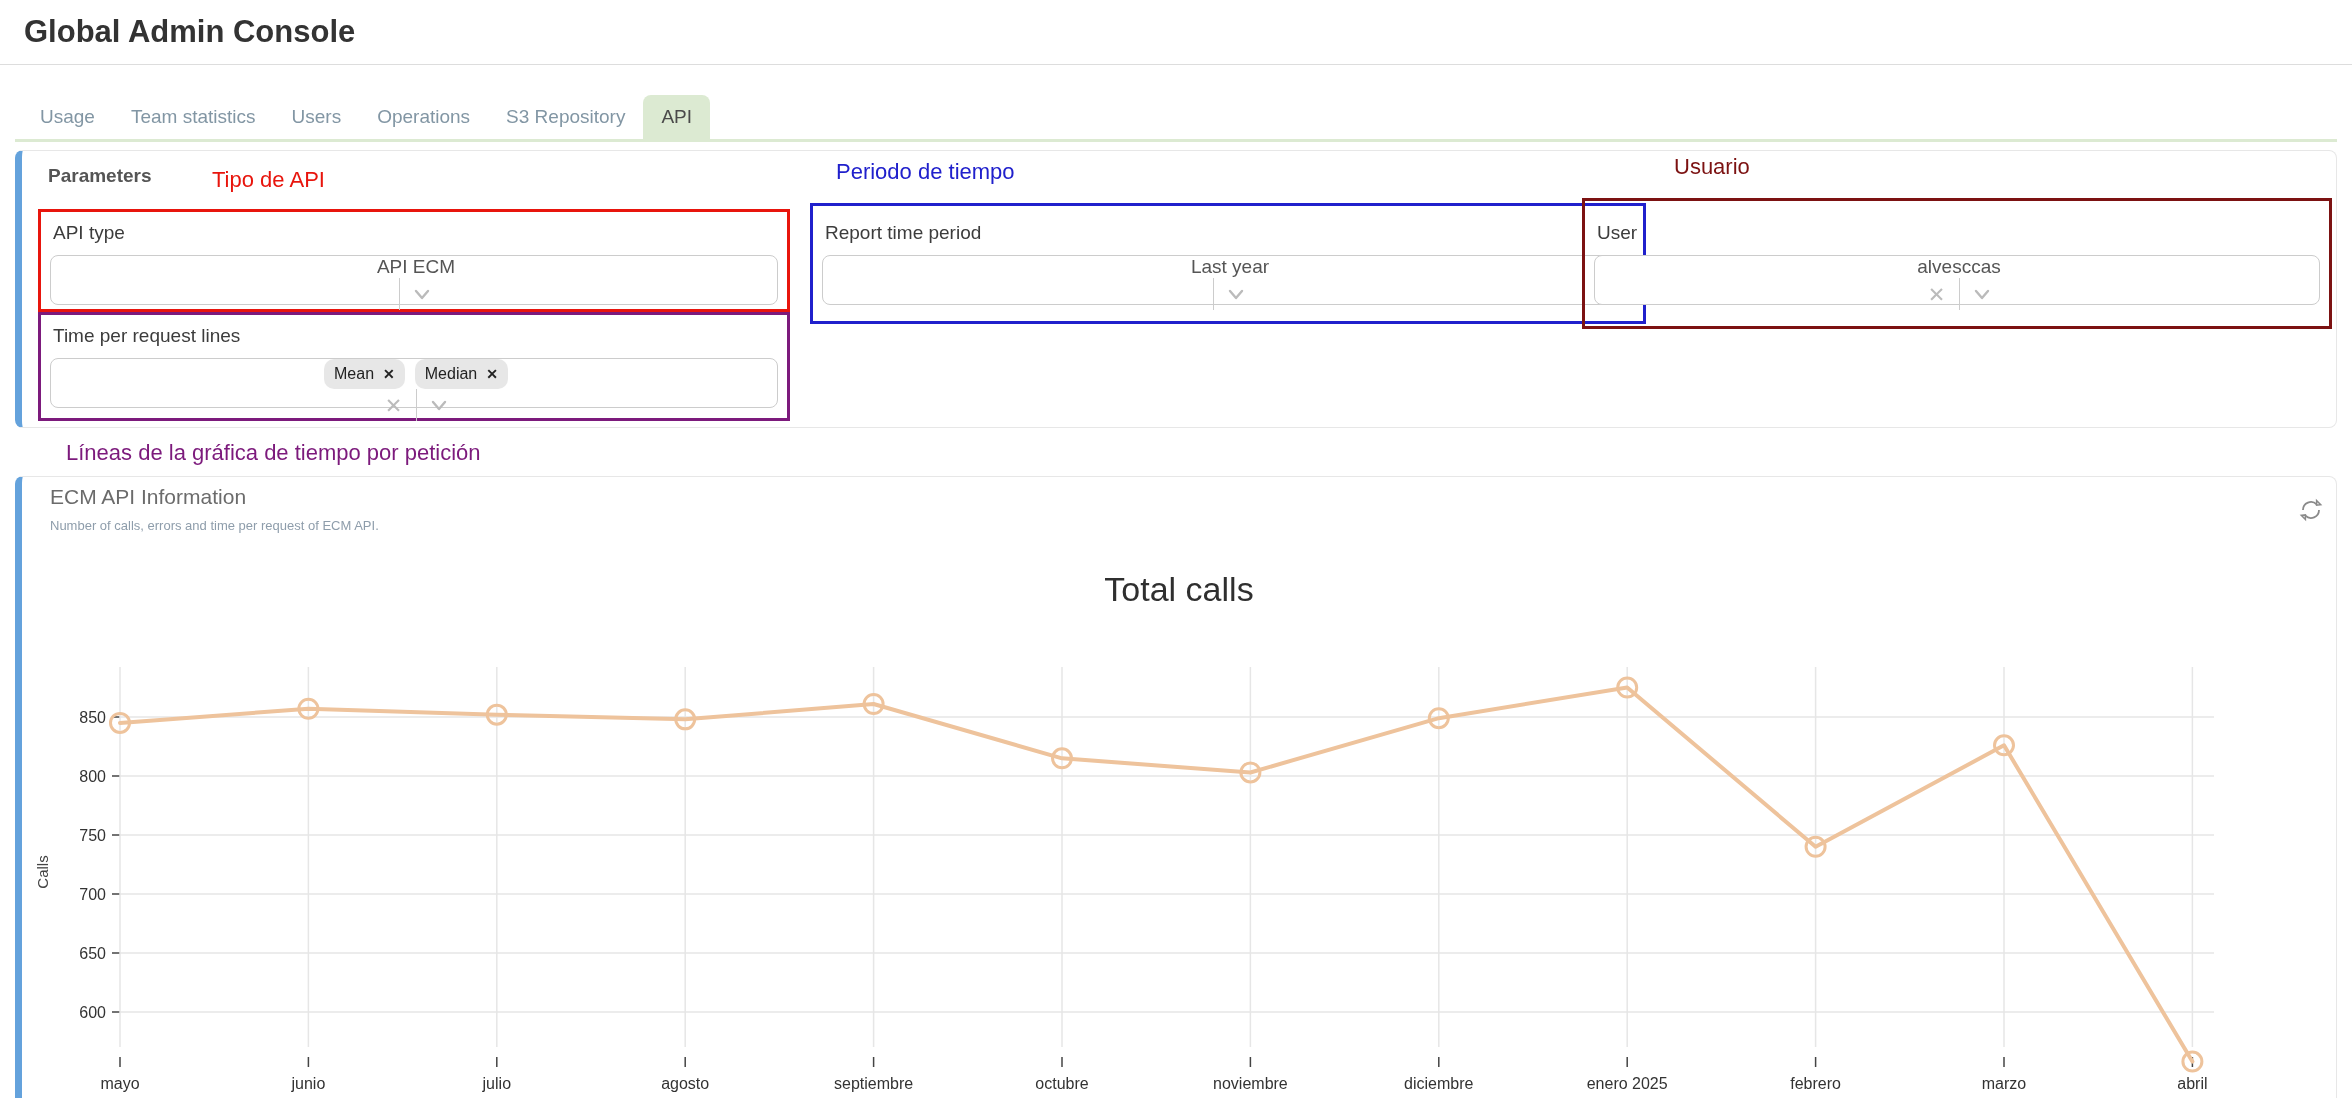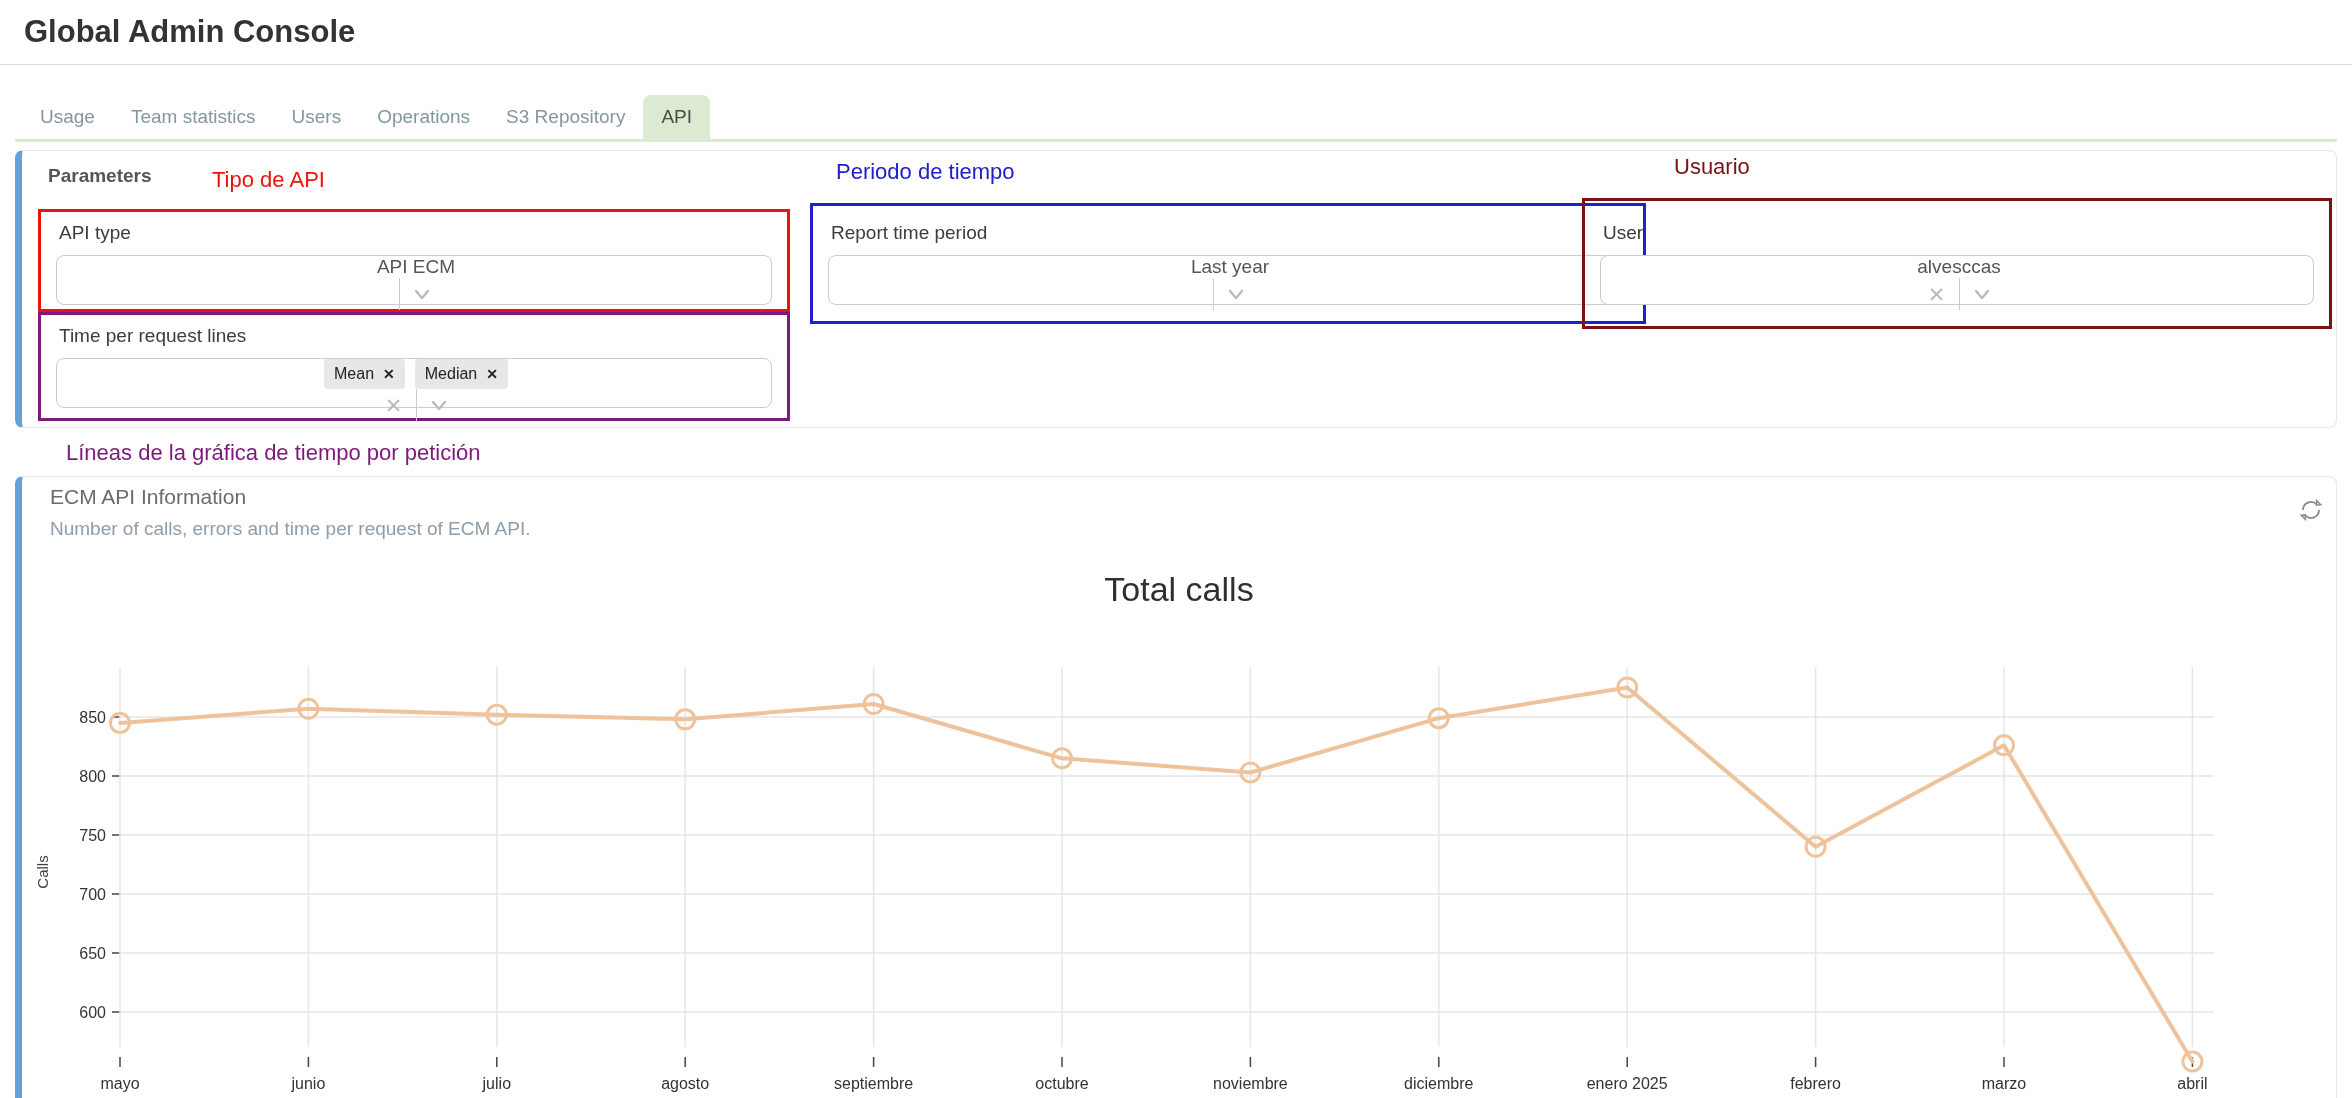--- a/index.html
+++ b/index.html
@@ -16,39 +16,39 @@
   .tab.active{background:#dcead2;border-radius:8px 8px 0 0;color:#4a4a4a;}
   
   .card{border:1px solid #e7e7e7;border-left:7px solid #64a2dc;border-radius:8px;background:#fff;box-sizing:border-box;}
   .param-card{position:relative;margin:8px 15px 0;height:278px;}
   .section-title{position:absolute;left:26px;top:14px;font-size:19px;font-weight:bold;color:#555;}
   .ann{position:absolute;font-size:22px;white-space:nowrap;}
   .ann-0{left:190px;top:16px;}
   .ann-1{left:814px;top:8px;}
   .ann-2{left:1652px;top:3px;}
   .ann-block{margin:12px 0 10px 66px;font-size:22px;}
-  .pbox{position:absolute;border:3px solid #000;box-sizing:border-box;padding:8px 15px 0;}
+  .pbox{position:absolute;border:3px solid #000;box-sizing:border-box;padding:8px 9px 0;}
   .box-0{left:16px;top:58px;width:752px;height:103px;}
   .box-1{left:788px;top:52px;width:836px;height:121px;padding-top:14px;}
   .box-2{left:1560px;top:47px;width:750px;height:131px;padding-top:19px;}
   .box-3{left:16px;top:161px;width:752px;height:109px;}
   .field-label{font-size:19px;color:#3c3c3c;margin:2px 0 11px 3px;}
   .select{height:48px;border:1px solid #ccc;border-radius:8px;background:#fff;display:flex;align-items:center;padding:0 10px 0 14px;font-size:19px;color:#555;cursor:pointer;flex-direction:column;}
   .select-value{flex:1;}
   .sel-right{display:flex;align-items:center;gap:10px;}
   .clear-x{color:#bbb;font-size:21px;line-height:1;padding:0 4px;}
   .sel-divider{width:1px;height:32px;background:#ccc;}
   .chev svg{display:block;}
   .tags{flex:1;display:flex;gap:10px;align-items:center;}
-  .tag{background:#e7e7e7;border-radius:4px;padding:6px 10px;font-size:16px;color:#222;display:flex;align-items:center;gap:9px;}
+  .tag{background:#e7e7e7;border-radius:10px;padding:6px 10px;font-size:16px;color:#222;display:flex;align-items:center;gap:9px;}
   .tag-x{font-weight:bold;font-size:14px;color:#222;cursor:pointer;}
   
   .chart-card{position:relative;margin:0 15px;height:660px;border-radius:8px 8px 0 0;}
   .chart-head-title{position:absolute;left:28px;top:8px;font-size:21px;color:#6b6b6b;}
-  .chart-head-sub{position:absolute;left:28px;top:41px;font-size:19px;color:#8e9dab;}
+  .chart-head-sub{position:absolute;left:28px;top:41px;font-size:13px;color:#8e9dab;}
   .refresh{position:absolute;left:2276px;top:20px;cursor:pointer;}
   .chart-title{position:absolute;left:0;right:0;top:93px;text-align:center;font-size:34px;color:#2f2f2f;}
   #chart-svg{position:absolute;left:6px;top:180px;}
 </style>
 </head>
 <body>
 
 <div class="app-header">
   <div class="app-title">Global Admin Console</div>
 </div>

